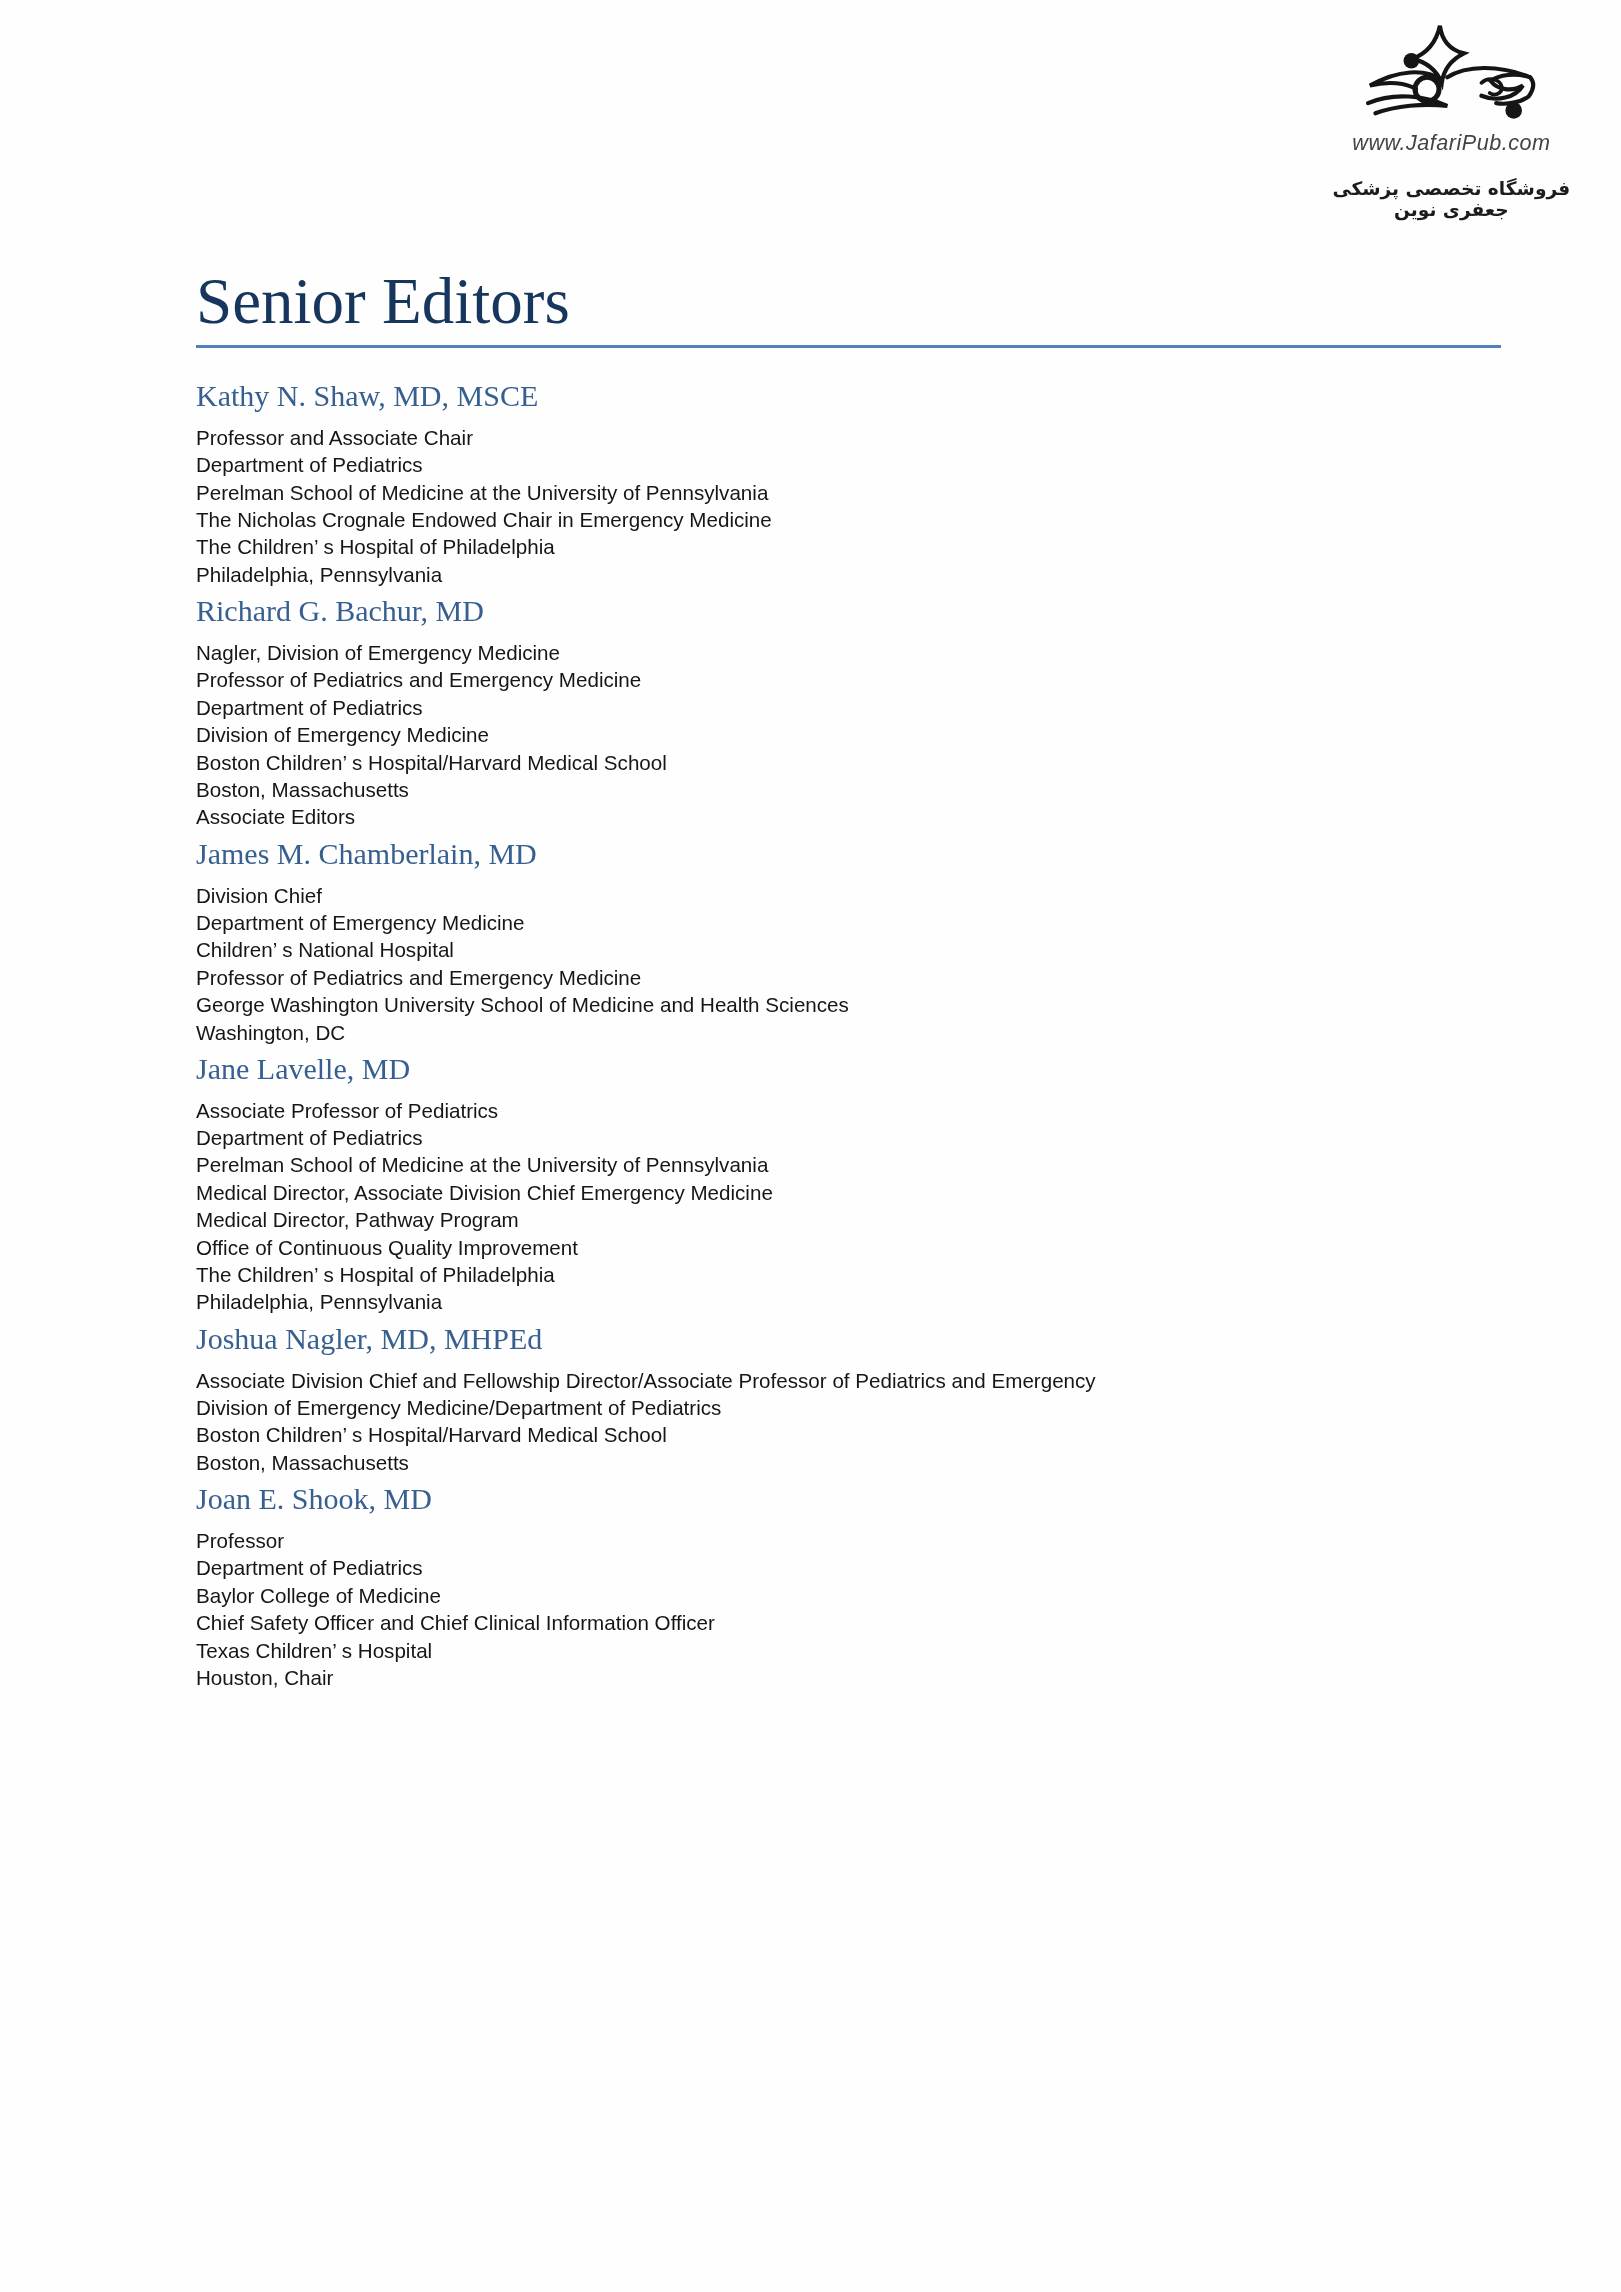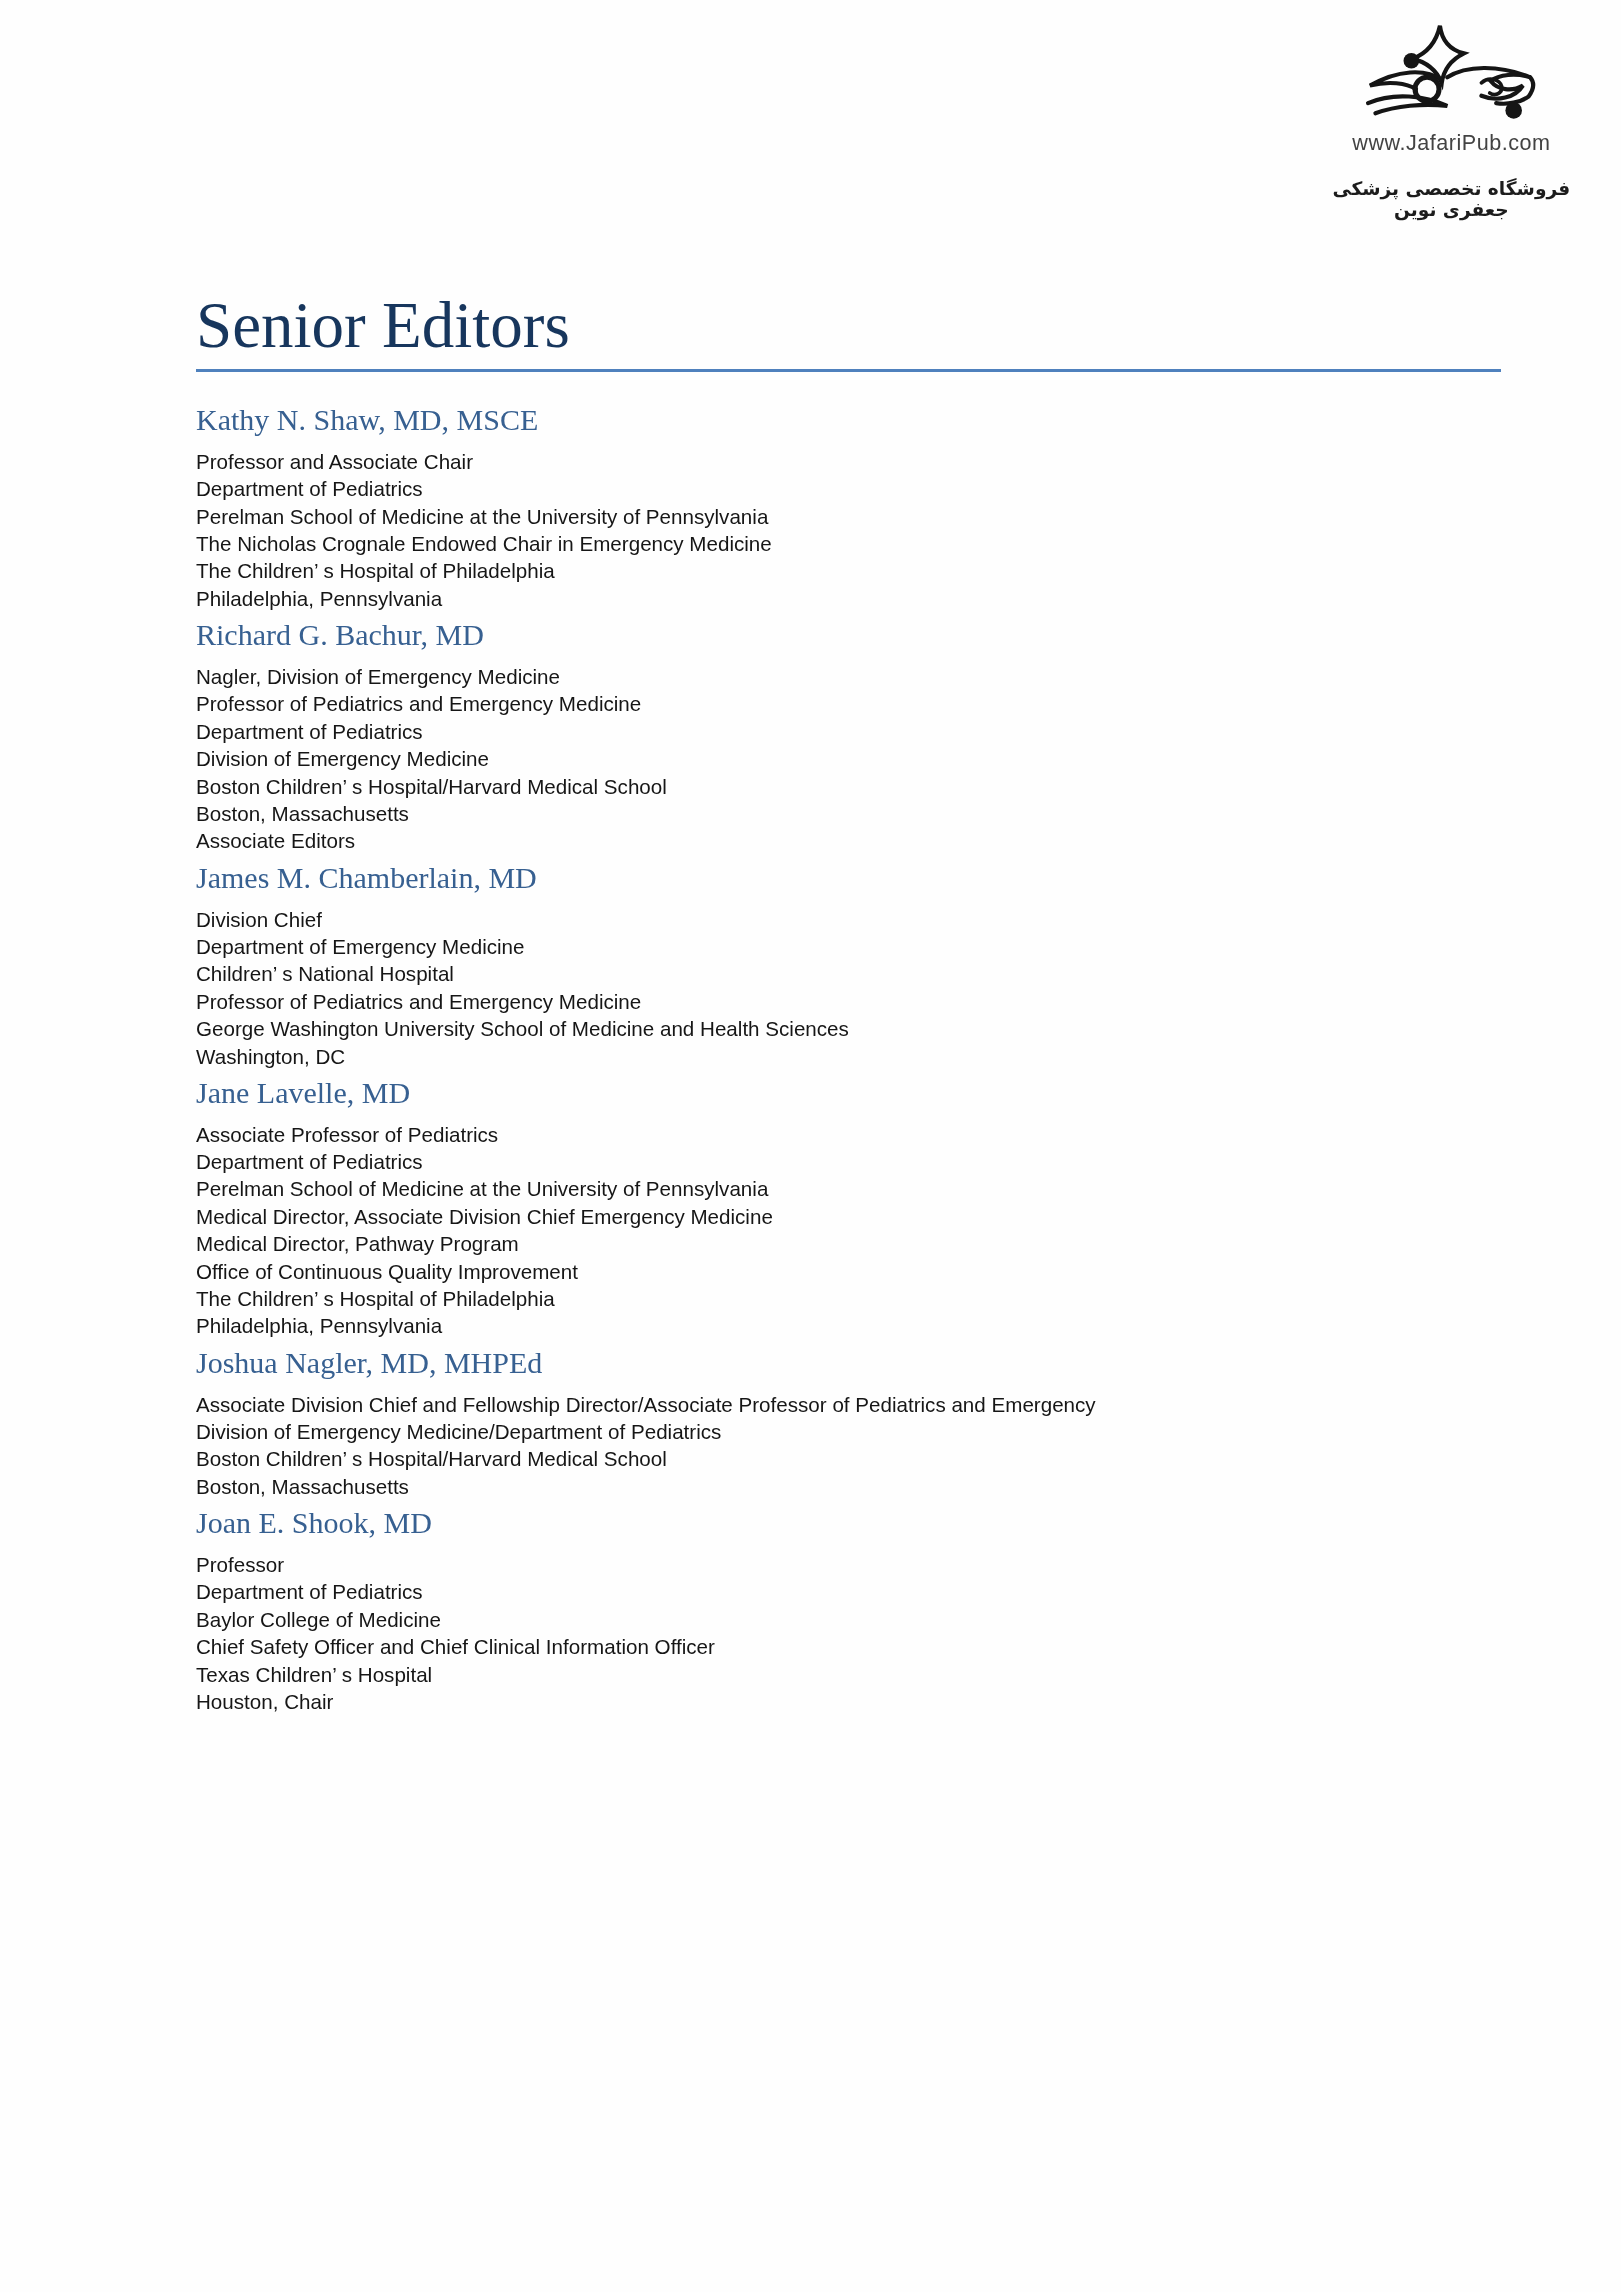--- a/index.html
+++ b/index.html
@@ -29,34 +29,34 @@
     display: block;
     width: 192px;
     height: 106px;
     margin: 0 auto;
   }
   .logo-url {
     margin-top: 2px;
     font-size: 21.6px;
     letter-spacing: 0.5px;
     color: #434343;
+    font-style: italic;
   }
   .logo-tagline {
     margin-top: 22px;
     direction: rtl;
     font-family: "DejaVu Sans", "Liberation Sans", sans-serif;
     font-size: 18.6px;
     font-weight: bold;
     color: #1c1c1c;
   }
 
   
   .content {
     padding: 267px 120px 0 196px; 
-    margin-top: 24px;
   }
   .doc-title {
     margin: 0;
     font-family: "Liberation Serif", "DejaVu Serif", serif;
     font-weight: normal;
     font-size: 65px;
     line-height: 1.05;
     color: #17365d;
     padding-bottom: 9.8px;
     border-bottom: 3.9px solid #4f81bd;

